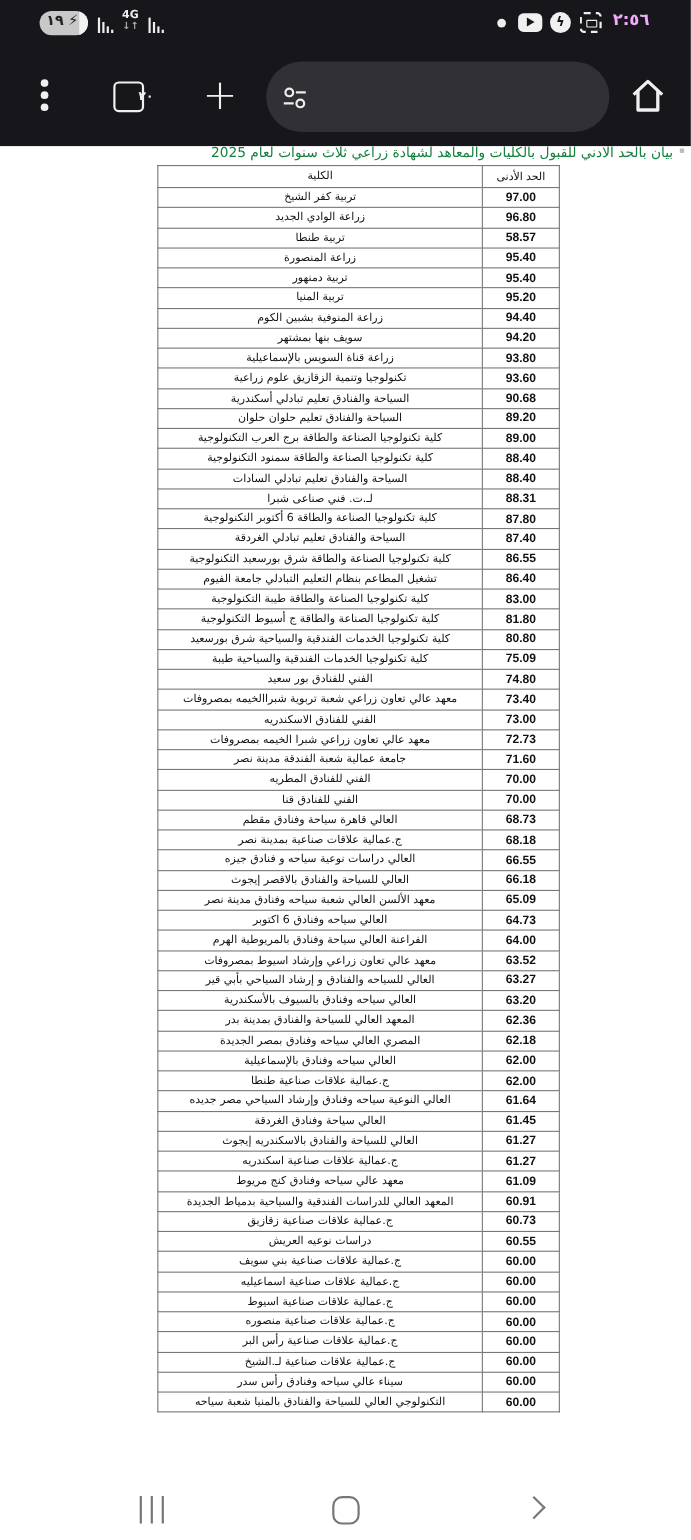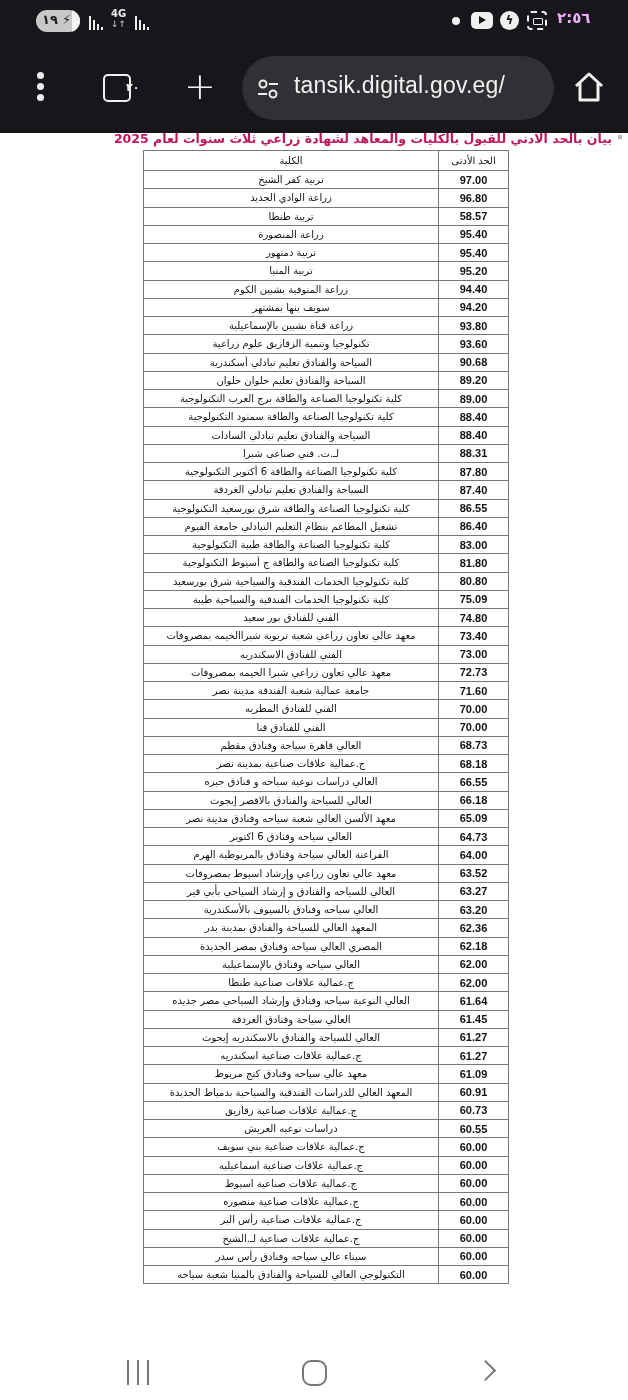--- a/index.html
+++ b/index.html
@@ -25,21 +25,21 @@
   .menu-dots { position: absolute; left: 35px; top: 20px; width: 10px; height: 30px; }
   .menu-dots i { display: block; width: 7px; height: 7px; border-radius: 50%; background: #f0f0f0; margin: 0 auto 4px; }
   .tabs-btn { position: absolute; left: 103px; top: 22px; width: 28px; height: 28px; border: 2.5px solid #f0f0f0; border-radius: 5px; text-align: center; font-size: 11px; line-height: 23px; color: #f0f0f0; font-weight: bold; padding-left: 21px; }
   .plus { position: absolute; left: 184px; top: 14px; font-size: 38px; line-height: 40px; color: #f0f0f0; font-weight: 300; }
   .urlbar { position: absolute; left: 242px; top: 4px; width: 312px; height: 64px; border-radius: 32px; background: #303035; }
   .tune { position: absolute; left: 14px; top: 21px; width: 24px; height: 24px; }
   .url { position: absolute; left: 52px; top: 16px; font-size: 23px; color: #f2f2f2; font-family: "Liberation Sans", sans-serif; letter-spacing: 0.2px; }
   .home { position: absolute; left: 572px; top: 18px; width: 34px; height: 34px; }
   .page { position: absolute; left: 0; top: 133px; width: 628px; height: 1177px; background: #fff; }
   .marker { position: absolute; left: 618px; top: 2px; width: 4px; height: 4px; background: #bbb; }
-  .title { position: absolute; right: 16px; top: -2px; font-size: 12.5px; color: #be185d; font-weight: bold; direction: rtl; white-space: nowrap; font-family: "DejaVu Sans", sans-serif; }
+  .title { position: absolute; right: 16px; top: -2px; font-size: 12.5px; color: #15803d; font-weight: normal; direction: rtl; white-space: nowrap; font-family: "DejaVu Sans", sans-serif; }
   table.data { position: absolute; left: 143px; top: 17px; width: 366px; border-collapse: collapse; direction: rtl; }
   table.data td, table.data th { border: 1px solid #777; height: 18.26px; font-size: 10px; text-align: center; padding: 0; color: #111; font-weight: normal; }
   table.data th { height: 20px; }
   table.data .num { width: 70px; font-weight: bold; font-family: "Liberation Sans", sans-serif; font-size: 11px; }
   .navbar { position: absolute; left: 0; top: 1310px; width: 628px; height: 90px; background: #fff; }
   .nav-recent { position: absolute; left: 127px; top: 50px; display: flex; gap: 8px; }
   .nav-recent i { display: block; width: 2px; height: 25px; background: #777; }
   .nav-home { position: absolute; left: 302px; top: 50px; width: 25px; height: 26px; border: 2px solid #777; border-radius: 9px; }
   .nav-back { position: absolute; left: 478px; top: 53px; width: 15px; height: 15px; border-right: 2px solid #777; border-top: 2px solid #777; transform: rotate(45deg); }
 </style>
@@ -81,21 +81,20 @@
       </div>
     <div class="tabs-btn">٢٠</div>
     <div class="plus">+</div>
     <div class="urlbar">
       <svg class="tune" viewBox="0 0 24 24">
         <circle cx="7" cy="7" r="3.5" fill="none" stroke="#eee" stroke-width="2"></circle>
         <line x1="13" y1="7" x2="22" y2="7" stroke="#eee" stroke-width="2"></line>
         <circle cx="17" cy="17" r="3.5" fill="none" stroke="#eee" stroke-width="2"></circle>
         <line x1="2" y1="17" x2="11" y2="17" stroke="#eee" stroke-width="2"></line>
       </svg>
-      <span class="url">tansik.digital.gov.eg/</span>
     </div>
     <svg class="home" viewBox="0 0 34 34">
       <path d="M4 16 L17 4 L30 16 M8 13 L8 30 L26 30 L26 13" fill="none" stroke="#f0f0f0" stroke-width="3" stroke-linejoin="round"></path>
     </svg>
   </div>
 </div>
 
 <div class="page">
   <div class="marker"></div>
   <div class="title">بيان بالحد الادني للقبول بالكليات والمعاهد لشهادة زراعي ثلاث سنوات لعام 2025</div>
@@ -134,21 +133,21 @@
         <tr>
           <td class="num">94.40</td>
           <td>زراعة المنوفية بشبين الكوم</td>
         </tr>
         <tr>
           <td class="num">94.20</td>
           <td>سويف بنها بمشتهر</td>
         </tr>
         <tr>
           <td class="num">93.80</td>
-          <td>زراعة قناة بشبين بالإسماعيلية</td>
+          <td>زراعة قناة السويس بالإسماعيلية</td>
         </tr>
         <tr>
           <td class="num">93.60</td>
           <td>تكنولوجيا وتنمية الزقازيق علوم زراعية</td>
         </tr>
         <tr>
           <td class="num">90.68</td>
           <td>السياحة والفنادق تعليم تبادلي أسكندرية</td>
         </tr>
         <tr>

